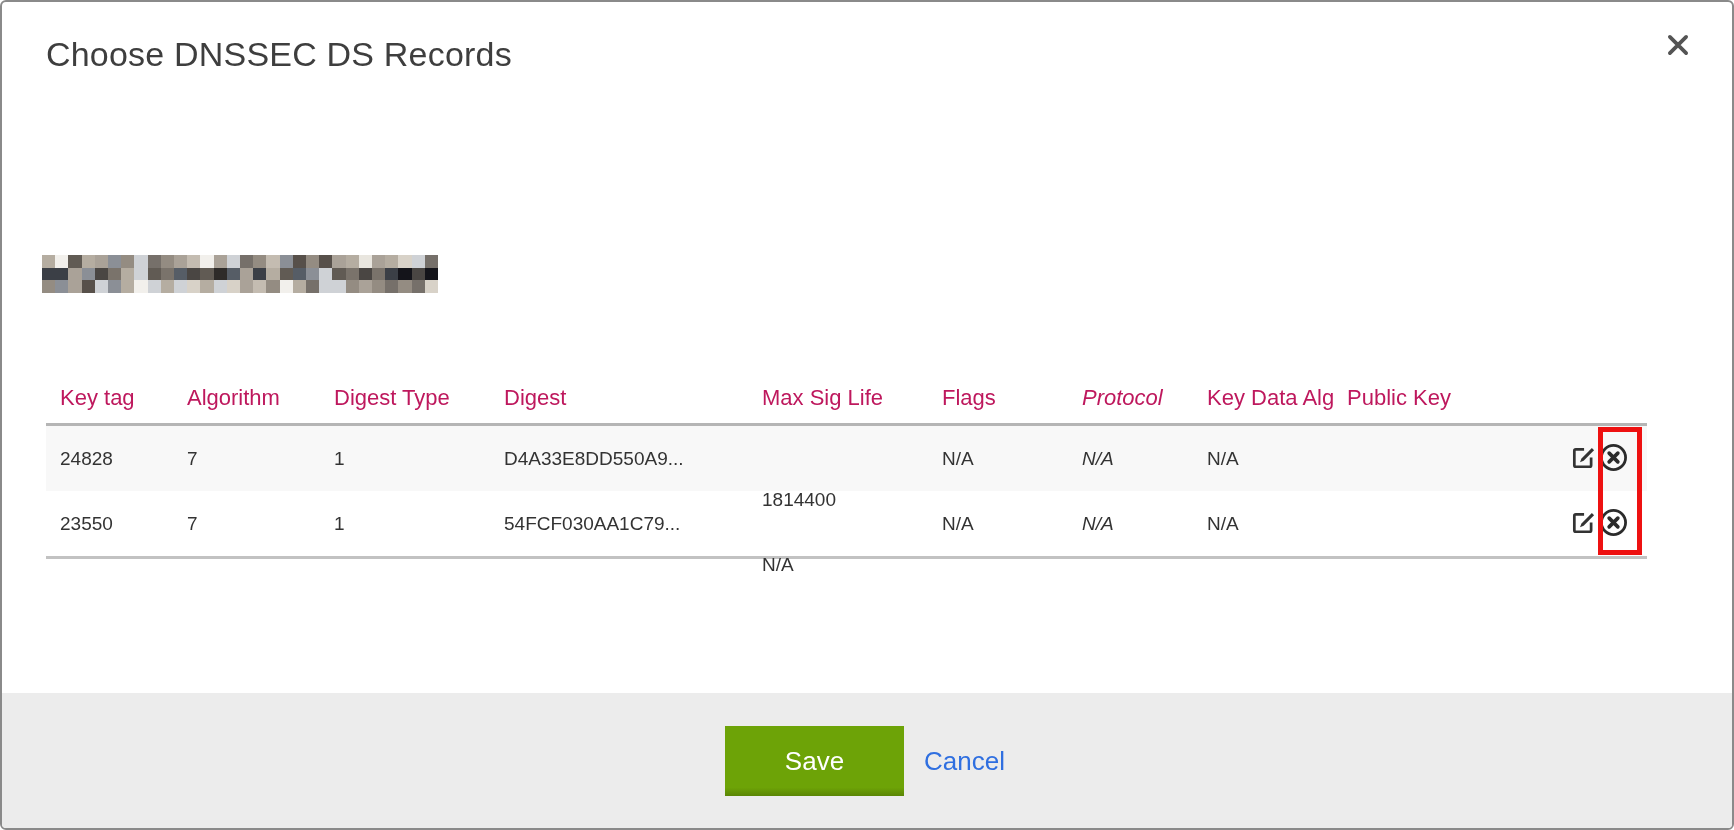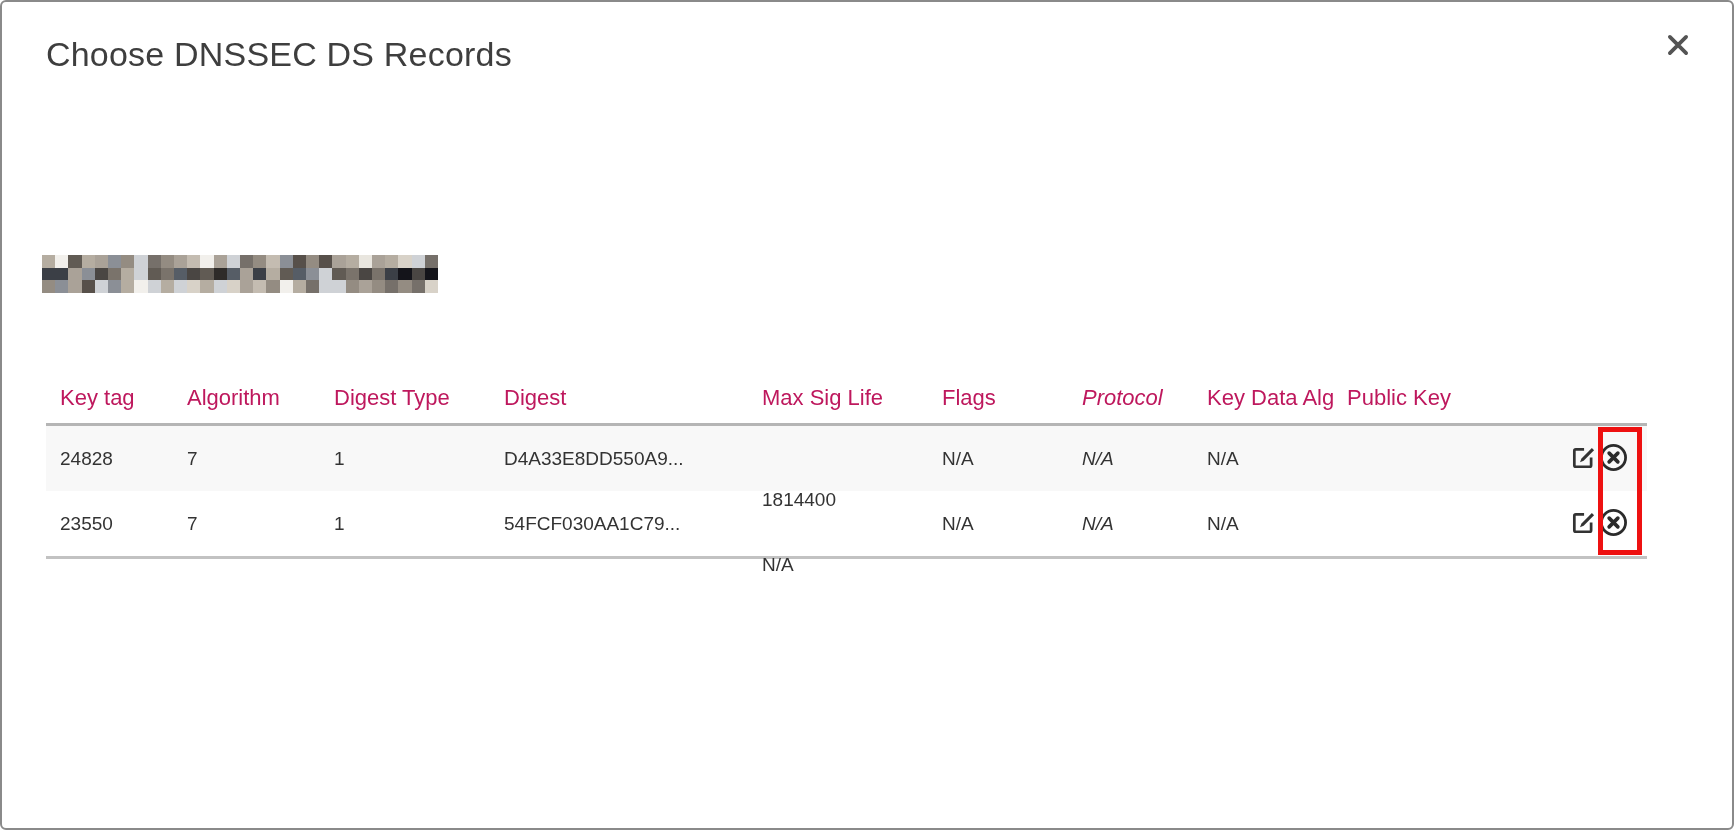--- a/index.html
+++ b/index.html
@@ -237,14 +237,18 @@
           </svg>
         </span>
       </button>
     </div>
     <div class="bborder"></div>
   </div>
 
   <div class="red-highlight"></div>
 
 
+  <div class="footer">
+    <button class="save-btn">Save</button>
+    <a class="cancel-link">Cancel</a>
+  </div>
 
 </div>
 
 </body></html>

